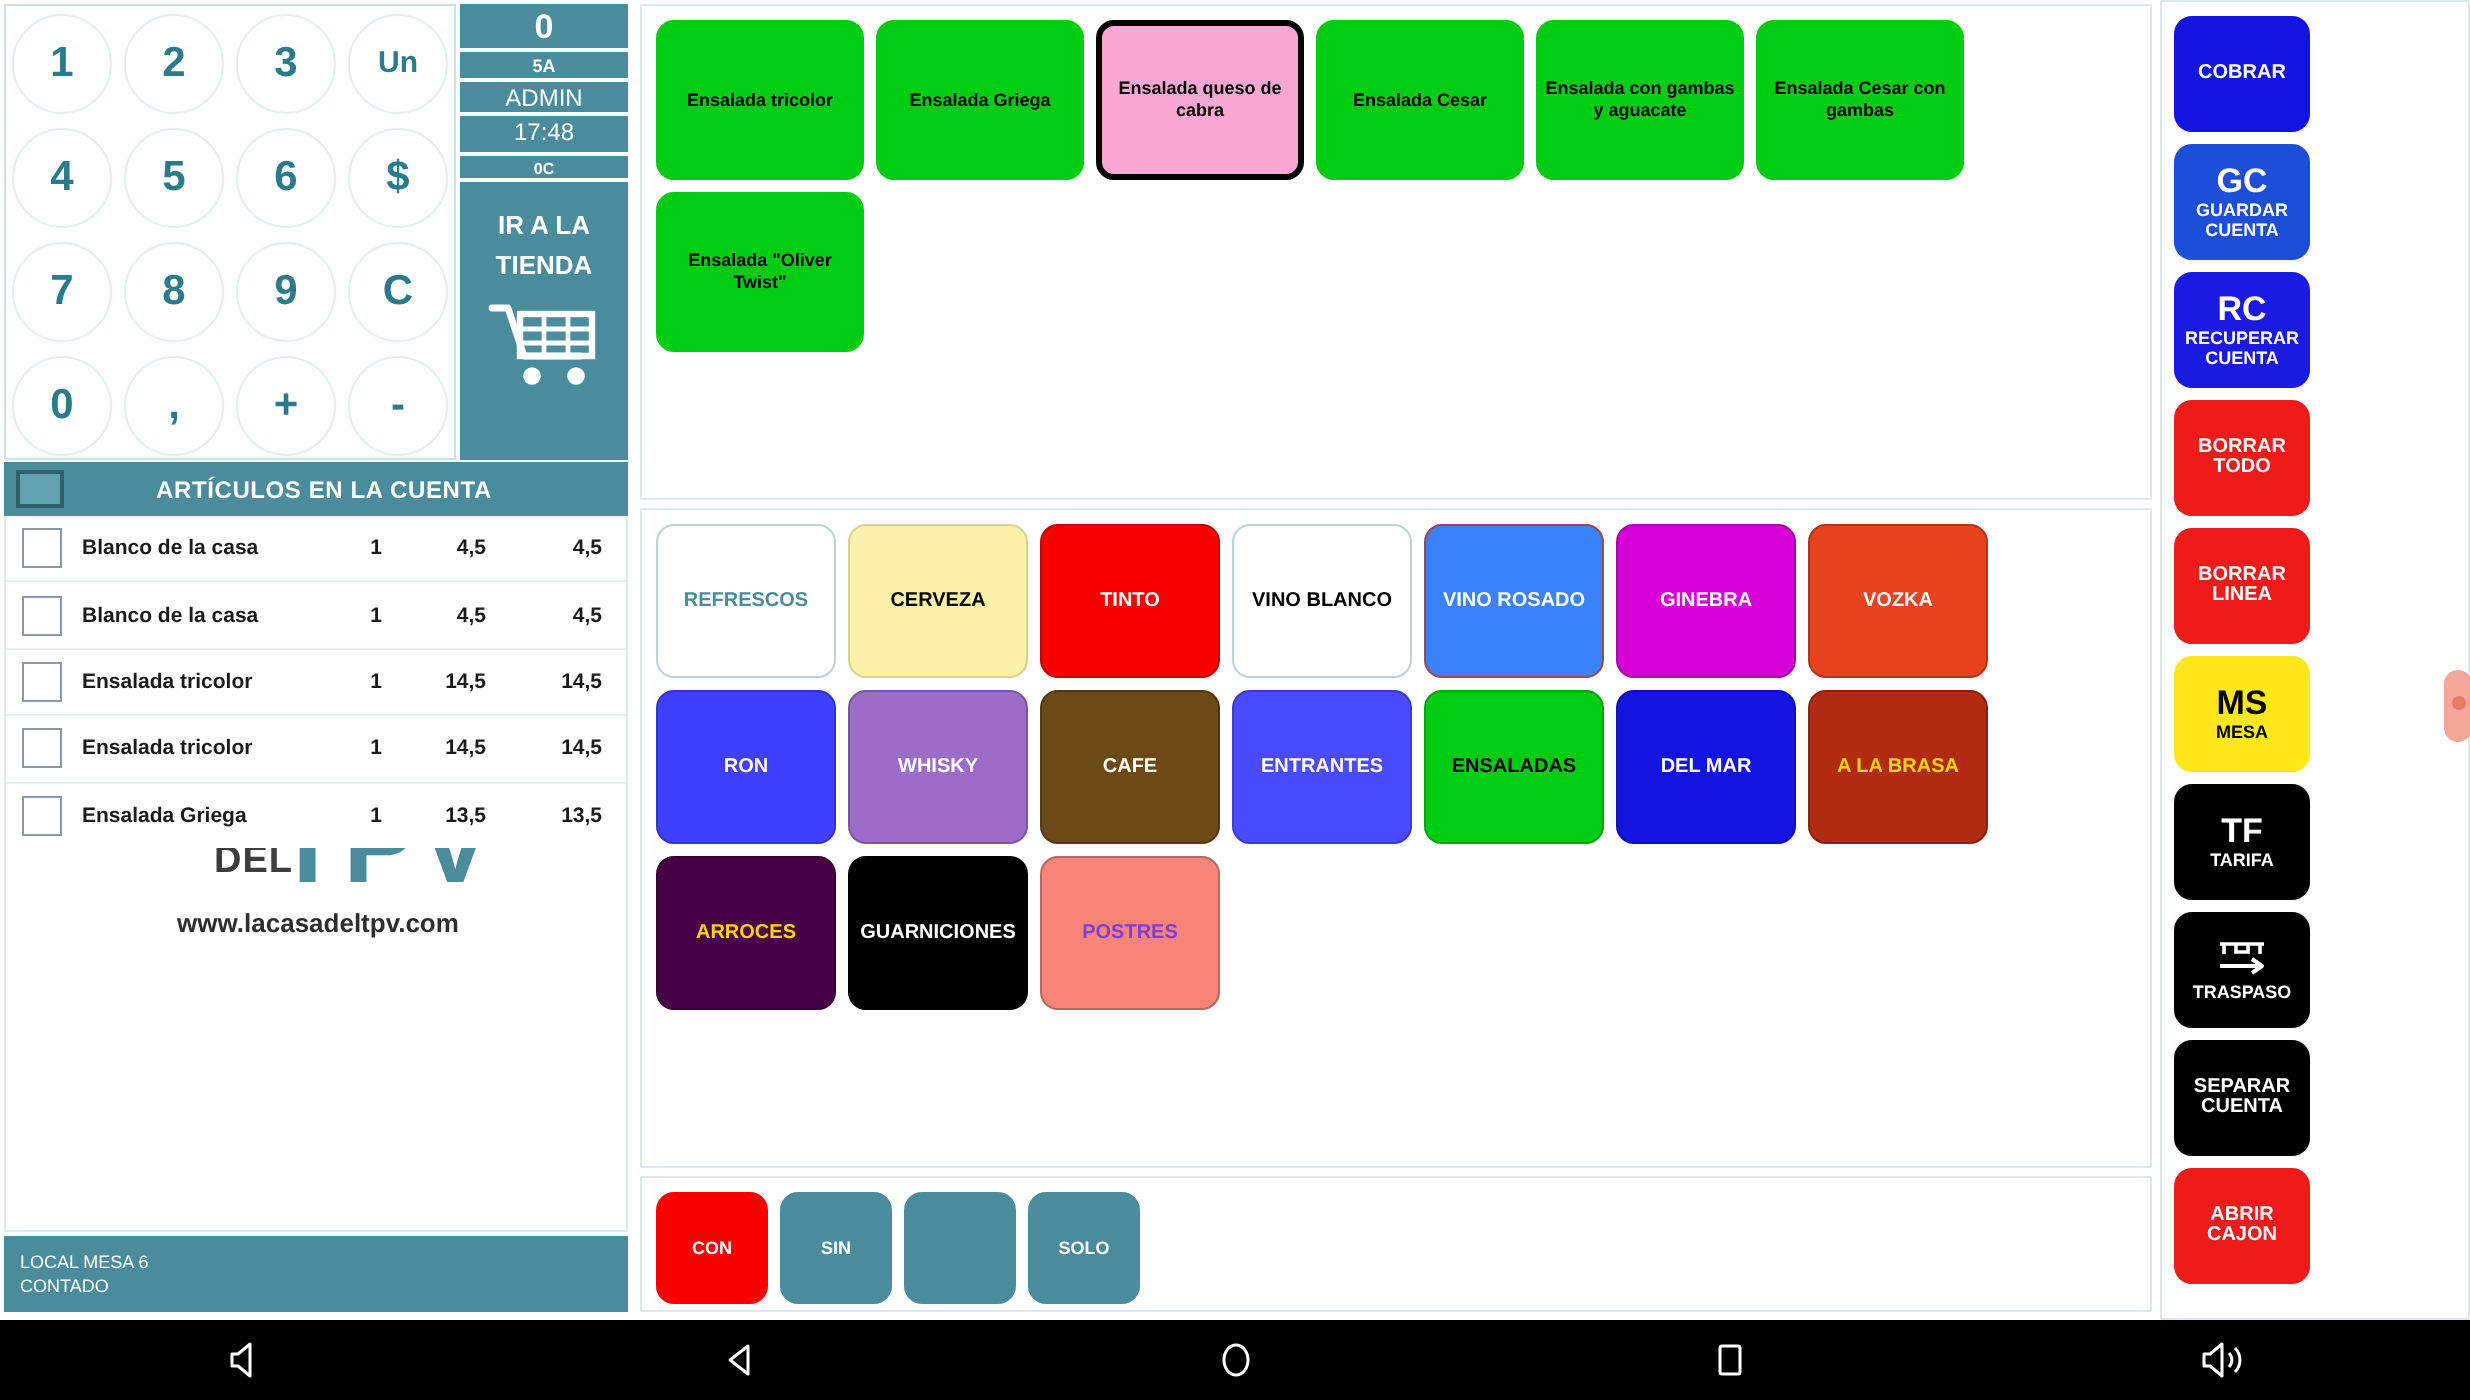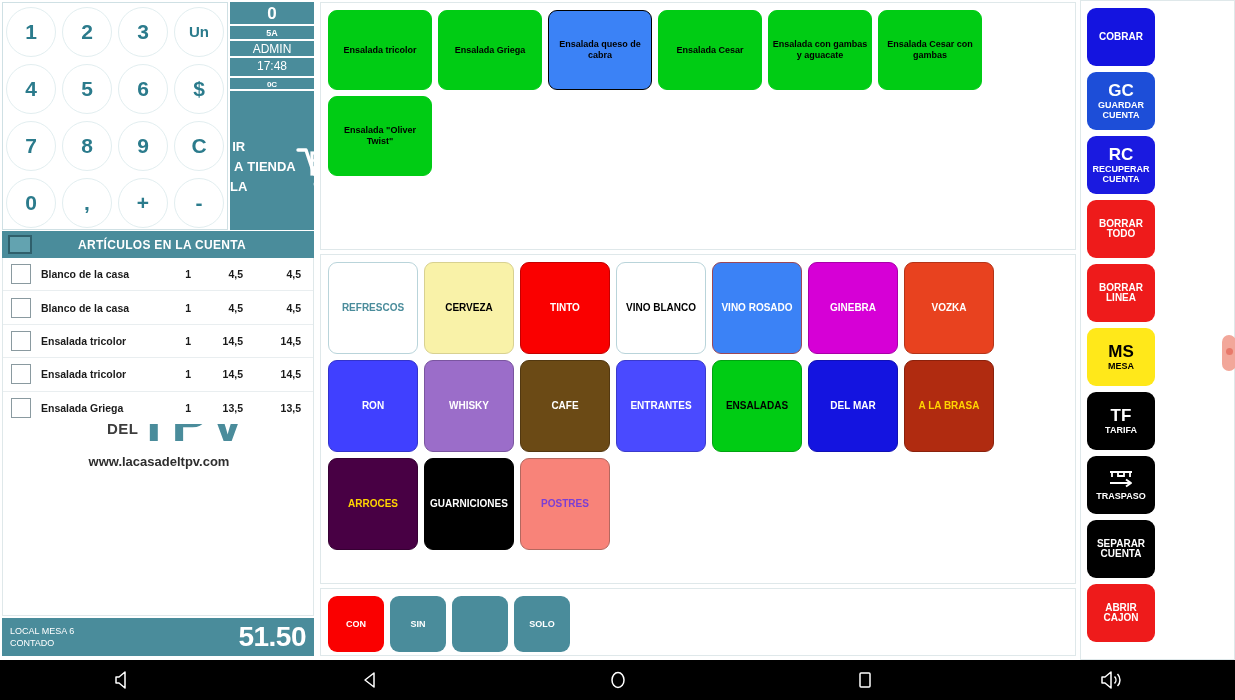--- a/index.html
+++ b/index.html
@@ -27,21 +27,21 @@
   .kp-circle.small { font-size: 15px; }
 
   #status-col { position: absolute; left: 230px; top: 2px; width: 84px; height: 228px; background: #4a8c9b; }
   .st-line { background: #4a8c9b; color: #fff; text-align: center;
              border-bottom: 2px solid #fff; font-weight: bold; }
   .st-amount { height: 24px; line-height: 24px; font-size: 17px; }
   .st-sub    { height: 15px; line-height: 15px; font-size: 9px; }
   .st-user   { height: 17px; line-height: 17px; font-size: 12px; font-weight: normal; }
   .st-time   { height: 20px; line-height: 16px; font-size: 12px; font-weight: normal; }
   .st-c      { height: 13px; line-height: 13px; font-size: 8px; }
-  #go-store { height: 140px; display:flex; flex-direction: row; align-items:center; justify-content:flex-start;
+  #go-store { height: 140px; display:flex; flex-direction: column; align-items:center; justify-content:flex-start;
               padding-top: 12px; color:#fff; }
   #go-store .gs-txt { font-size: 13px; font-weight: bold; line-height: 20px; text-align:center; }
   #cart-icon { margin-top: 6px; }
 
   #items-header { position: absolute; left: 2px; top: 231px; width: 312px; height: 27px;
                   background: #4a8c9b; display: flex; align-items: center; }
   #items-header .hdr-chk { width: 24px; height: 19px; margin-left: 6px;
                            border: 2px solid #2f5f6b; background: #63a3b0; }
   #items-header .hdr-title { flex: 1; text-align: center; color: #fff; font-size: 12px;
                              font-weight: bold; letter-spacing: .3px; padding-right: 22px; }
@@ -52,21 +52,21 @@
   .item-chk { width: 20px; height: 20px; border: 1px solid #8a9aa0; background: #fff; margin-left: 8px; flex: none; }
   .item-name { flex: 1; padding-left: 10px; font-size: 10.5px; font-weight: bold; color: #1a1a1a; }
   .item-qty  { width: 28px; text-align: right; font-size: 10.5px; font-weight: bold; color: #1a1a1a; }
   .item-price{ width: 52px; text-align: right; font-size: 10.5px; font-weight: bold; color: #1a1a1a; }
   .item-total{ width: 70px; text-align: right; padding-right: 12px; font-size: 10.5px; font-weight: bold; color: #1a1a1a; }
 
   #watermark { position: absolute; left: 2px; top: 424px; width: 312px; height: 192px;
                border: 1px solid #dfe8ea; border-top: none; background: #fff; overflow: hidden; }
   #wm-inner { position: absolute; left: 0; top: -22px; width: 312px; text-align: center; }
   #wm-logo { position: relative; height: 46px; }
-  #wm-del  { position: absolute; left: 104px; top: 18px; font-size: 15px; font-weight: bold; color: #3d3d3d; letter-spacing:.5px;}
+  #wm-del  { position: absolute; left: 104px; top: 18px; font-size: 19px; font-weight: bold; color: #3d3d3d; letter-spacing:.5px;}
   #wm-tpv  { position: absolute; left: 134px; top: -12px; font-size: 55px; font-weight: bold; color: #4a8c9b; letter-spacing: 1px;}
   #wm-url  { margin-top: 6px; font-size: 13px; font-weight: bold; color: #2e2e2e; }
 
   #total-bar { position: absolute; left: 2px; top: 618px; width: 312px; height: 38px;
                background: #4a8c9b; display: flex; align-items: center; }
   #tb-left { padding-left: 8px; color: #fff; }
   #tb-l1 { font-size: 9px; line-height: 12px; }
   #tb-l2 { font-size: 9px; line-height: 12px; }
   #tb-amount { flex: 1; text-align: right; padding-right: 8px; color: #fff;
                font-size: 28px; font-weight: bold; letter-spacing: -.5px; }
@@ -79,21 +79,21 @@
   #mods-panel     { left: 2px; top: 588px; width: 756px; height: 68px; }
 
   .btn-grid { display: flex; flex-wrap: wrap; padding: 4px; gap: 0; }
   .pbtn {
     width: 104px; height: 80px; margin: 3px;
     border-radius: 9px; display: flex; align-items: center; justify-content: center;
     text-align: center; padding: 3px; font-size: 9px; font-weight: bold; line-height: 11px;
     cursor: pointer; user-select: none;
   }
   .cbtn {
-    width: 90px; height: 92px; margin: 3px;
+    width: 90px; height: 77px; margin: 3px;
     border-radius: 9px; display: flex; align-items: center; justify-content: center;
     text-align: center; padding: 3px; font-size: 10px; font-weight: bold; line-height: 12px;
     cursor: pointer; user-select: none;
   }
   .mbtn {
     width: 56px; height: 56px; margin: 3px;
     border-radius: 9px; display: flex; align-items: center; justify-content: center;
     text-align: center; font-size: 9px; font-weight: bold; color: #fff;
     cursor: pointer; user-select: none;
   }
@@ -265,34 +265,33 @@
         </div>
         <div id="wm-url">www.lacasadeltpv.com</div>
       </div>
     </div>
 
     <div id="total-bar">
       <div id="tb-left">
         <div id="tb-l1">LOCAL MESA 6</div>
         <div id="tb-l2">CONTADO</div>
       </div>
-      <div id="tb-amount">51.50</div>
     </div>
   </div>
 
   <div id="center-col">
     <div class="panel" id="products-panel">
       <div class="btn-grid" id="products-grid">
           <div class="pbtn" style="background:#00cc14;color:#000000;border:1px solid #00cc14">
             <span>Ensalada tricolor</span>
           </div>
           <div class="pbtn" style="background:#00cc14;color:#000000;border:1px solid #00cc14">
             <span>Ensalada Griega</span>
           </div>
-          <div class="pbtn" style="background:#3b82f6;color:#000000;border:1px solid #000000">
+          <div class="pbtn" style="background:#f9a8d4;color:#000000;border:3px solid #000000">
             <span>Ensalada queso de cabra</span>
           </div>
           <div class="pbtn" style="background:#00cc14;color:#000000;border:1px solid #00cc14">
             <span>Ensalada Cesar</span>
           </div>
           <div class="pbtn" style="background:#00cc14;color:#000000;border:1px solid #00cc14">
             <span>Ensalada con gambas y aguacate</span>
           </div>
           <div class="pbtn" style="background:#00cc14;color:#000000;border:1px solid #00cc14">
             <span>Ensalada Cesar con gambas</span>

